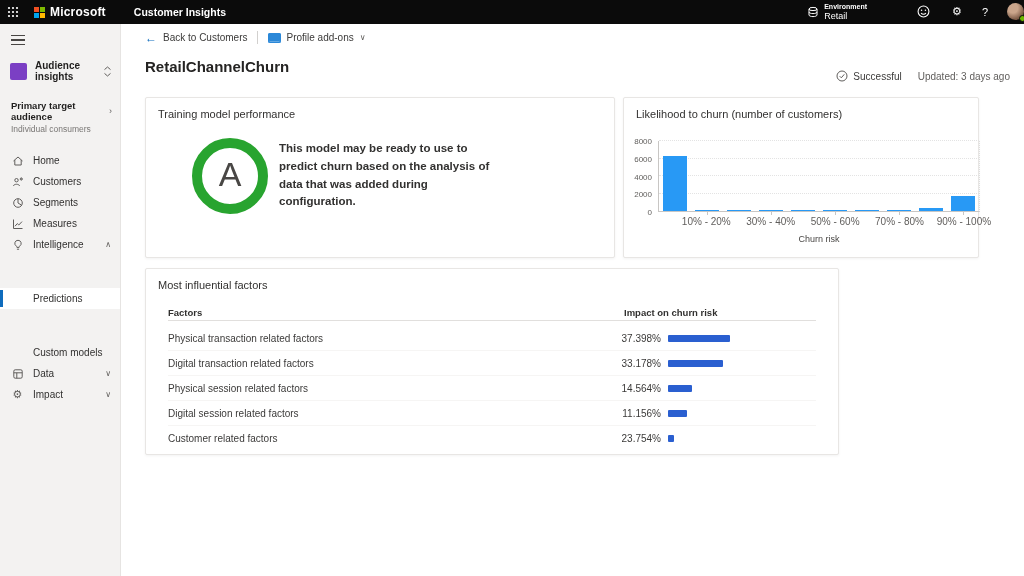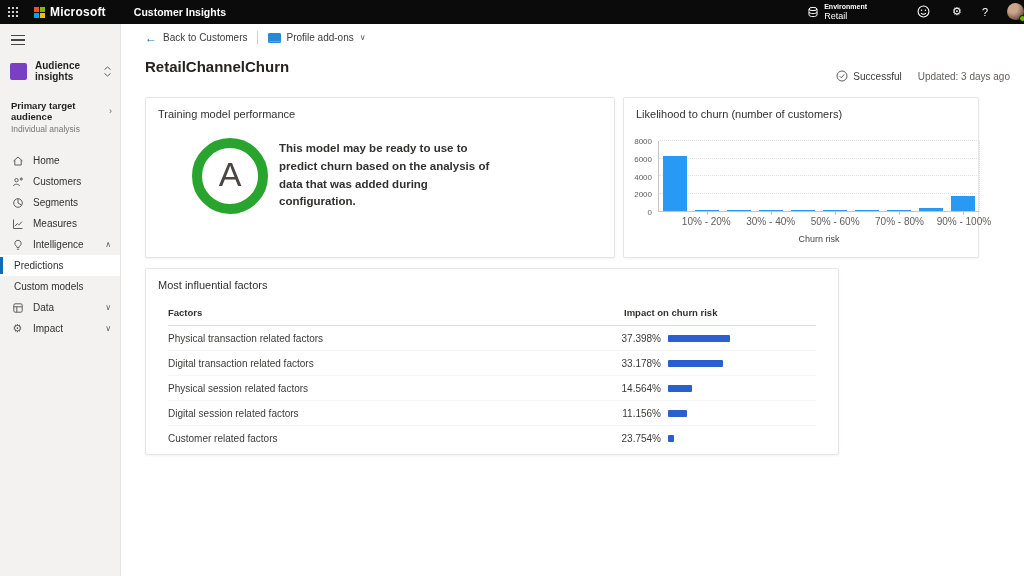--- a/index.html
+++ b/index.html
@@ -41,21 +41,21 @@
   .ws-color { width:17px; height:17px; border-radius:2px; background:#7b3fc4; flex:none; }
   .ws-name { font-size:10px; font-weight:bold; color:#201f1e; margin-left:8px; flex:1; }
   .target { margin:18px 8px 0 11px; cursor:pointer; }
   .target-row { display:flex; align-items:center; }
   .target-title { flex:1; font-size:9.5px; font-weight:bold; color:#201f1e; }
   .target-chevron { font-size:9px; color:#605e5c; }
   .target-sub { margin-top:2px; font-size:8.5px; color:#797775; }
   .nav { margin-top:16px; }
   .nav-item { position:relative; display:flex; align-items:center; height:21px; padding-left:11px;
               cursor:pointer; }
-  .nav-item.child { padding-left:14px; }
+  .nav-item.child { padding-left:33px;margin-top:33px; }
   .nav-item.selected { background:#fff; }
   .nav-item.selected::before { content:""; position:absolute; left:0; top:2px; bottom:2px; width:3px; background:#0f6cbd; }
   .nav-icon { width:13px; height:13px; margin-right:9px; display:flex; align-items:center; justify-content:center; flex:none; }
   .nav-icon.glyph { font-size:11px; color:#605e5c; line-height:1; }
   .nav-label { font-size:10px; color:#323130; white-space:nowrap; }
   .nav-chevron { margin-left:auto; margin-right:9px; font-size:8px; color:#605e5c; }
 
   
   .main { position:absolute; left:121px; top:24px; right:0; bottom:0; background:#fff; }
   .breadcrumb { position:absolute; top:7px; left:24px; display:flex; align-items:center;
@@ -96,21 +96,21 @@
   .xtickmark { position:absolute; bottom:-4px; width:1px; height:4px; background:#c8c6c4; }
   .yaxis { position:absolute; left:2px; top:43px; width:30px; height:71px; }
   .ytick { position:absolute; right:4px; transform:translateY(50%); font-size:8px; color:#605e5c; }
   .xaxis { position:absolute; left:34px; top:118px; width:322px; height:12px; }
   .xtick { position:absolute; transform:translateX(-50%); font-size:10px; color:#605e5c; white-space:nowrap; }
   .x-title { position:absolute; left:34px; top:136px; width:322px; text-align:center; font-size:9px; color:#484644; }
 
   
   #card-factors { left:24px; top:244px; width:694px; height:187px; }
   .table-head { position:absolute; top:38px; left:22px; right:22px; display:flex;
-                font-size:9.5px; font-weight:bold; color:#323130; padding-bottom:7px;
+                font-size:9.5px; font-weight:bold; color:#323130; padding-bottom:2px;
                 border-bottom:1px solid #e1dfdd; }
   .col-factors { width:456px; }
   .rows-wrap { position:absolute; top:57px; left:22px; right:22px; }
   .factor-row { display:flex; align-items:center; height:25px; border-bottom:1px solid #f6f5f4; }
   .factor-row:last-child { border-bottom:none; }
   .factor-label { width:430px; font-size:10px; color:#3b3a39; }
   .impact-val { width:63px; text-align:right; font-size:10px; color:#3b3a39; }
   .impact-bar { height:7px; margin-left:7px; border-radius:1px; }
 
   svg { display:block; }
@@ -193,21 +193,21 @@
     <svg width="9" height="11" viewBox="0 0 9 11">
       <path d="M1.5 3.6 L4.5 1 L7.5 3.6 M1.5 7.4 L4.5 10 L7.5 7.4" fill="none" stroke="#605e5c" stroke-width="1"></path>
     </svg>
   </div>
 
   <div class="target">
     <div class="target-row">
       <span class="target-title">Primary target audience</span>
       <span class="target-chevron">›</span>
     </div>
-    <div class="target-sub">Individual analysis</div>
+    <div class="target-sub">Individual consumers</div>
   </div>
 
   <div class="nav">
     <div class="nav-item">
       <span class="nav-icon">
         <svg width="12" height="12" viewBox="0 0 12 12">
             <path d="M1.5 6 L6 2 L10.5 6 M2.8 5 V10 H9.2 V5" fill="none" stroke="#605e5c" stroke-width="1"></path>
           </svg>
       </span>
       <span class="nav-label">Home</span>

